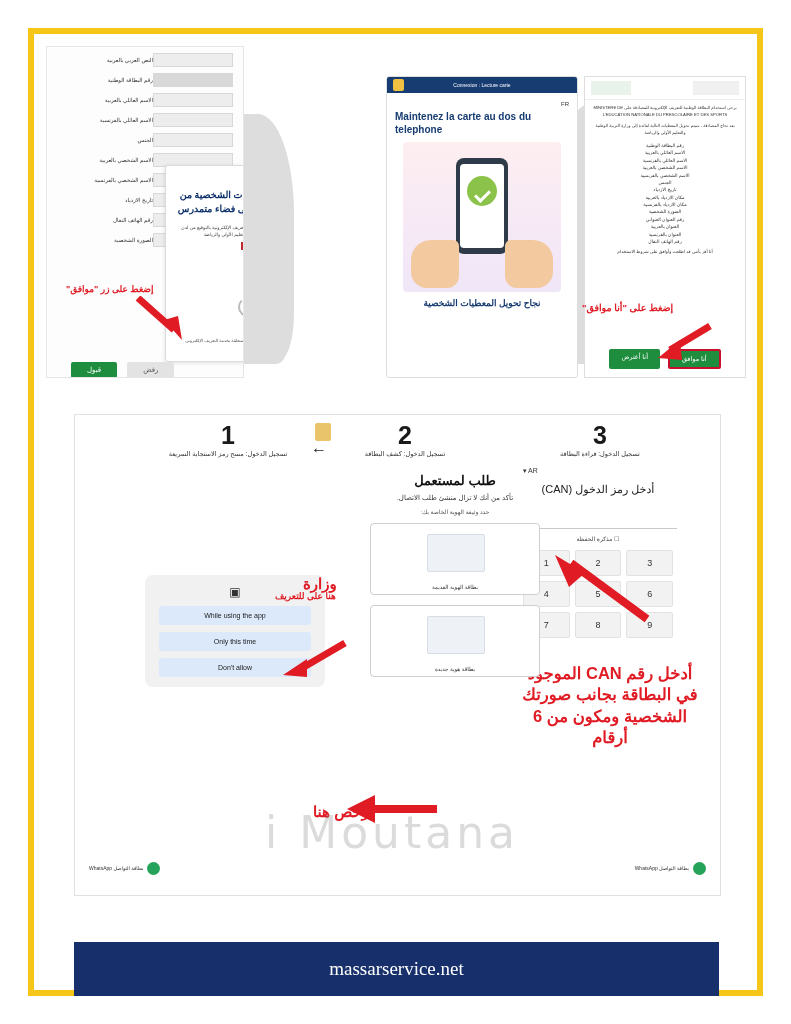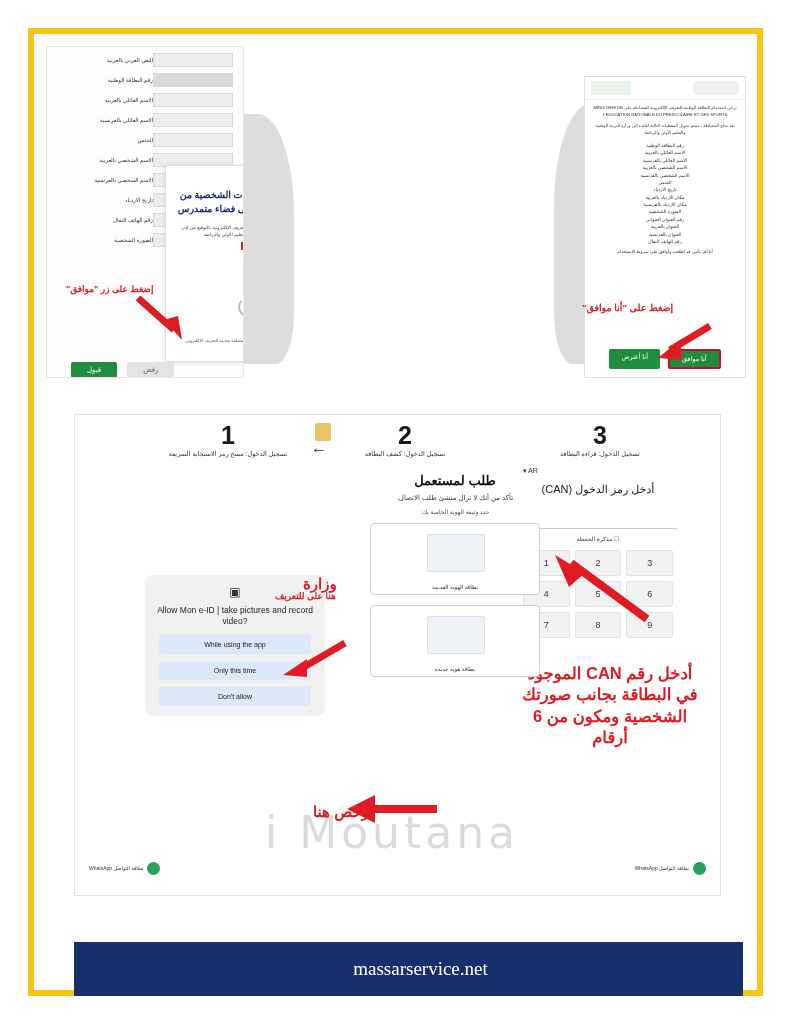--- a/index.html
+++ b/index.html
@@ -102,21 +102,21 @@
   .ann5{position:absolute;left:228px;top:160px;direction:rtl;color:#e01b24;font-size:15px;font-weight:bold;}
   .ann5b{position:absolute;left:200px;top:176px;direction:rtl;color:#e01b24;font-size:9px;font-weight:bold;}
 
   .wmark{position:absolute;left:190px;top:392px;font-size:44px;color:rgba(110,110,110,.25);letter-spacing:4px;font-family:"DejaVu Sans",sans-serif;}
 
   .botbar{position:absolute;left:14px;right:14px;bottom:14px;height:26px;display:flex;justify-content:space-between;align-items:center;}
   .chip{display:flex;align-items:center;gap:4px;direction:rtl;font-size:5px;color:#333;}
   .chip .wa{width:13px;height:13px;background:#25a35a;border-radius:50%;}
 
   
-  .footer{position:absolute;left:40px;top:908px;width:645px;height:54px;background:#17306b;display:flex;align-items:center;justify-content:center;padding-left:24px;}
+  .footer{position:absolute;left:40px;top:908px;width:645px;height:54px;background:#17306b;display:flex;align-items:center;justify-content:center;}
   .footer span{color:#fff;font-size:19px;font-family:"Liberation Serif",serif;}
   .silh{position:absolute;background:#d7d7d7;border-radius:40% 40% 20% 20%;opacity:.85;}
 </style>
 </head>
 <body>
 
 <div class="frame">
 
   <div class="top-row">
 
@@ -183,20 +183,35 @@
       </div>
 
     </div>
 
     <div class="ann1">إضغط على زر "موافق"</div>
     <svg class="arrow1" viewBox="0 0 60 46">
       <path d="M4 2 L40 34" stroke="#e01b24" stroke-width="7" fill="none"></path>
       <path d="M30 24 L48 44 L44 20 Z" fill="#e01b24"></path>
     </svg>
 
+    <div class="panel2">
+      <div class="p2-head">
+        <div class="crest"></div>
+        <div class="lbl">Connexion : Lecture carte</div>
+      </div>
+      <div class="p2-fr">FR</div>
+      <div class="p2-title">Maintenez la carte au dos du telephone</div>
+      <div class="p2-illus">
+        <div class="phone"></div>
+        <div class="check"></div>
+        <div class="hand-l"></div>
+        <div class="hand-r"></div>
+      </div>
+      <div class="p2-foot">نجاح تحويل المعطيات الشخصية</div>
+    </div>
 
     <div class="panel3">
       <div class="p3-head">
         <div class="g1"></div>
         <div class="g2"></div>
       </div>
       <div class="p3-note">يرجى استخدام البطاقة الوطنية للتعريف الإلكترونية للمصادقة على MINISTERE DE L'EDUCATION NATIONALE DU PRESCOLAIRE ET DES SPORTS</div>
       <div class="p3-note">بعد نجاح المصادقة ، سيتم تحويل المعطيات التالية لفائدة إلى وزارة التربية الوطنية والتعليم الأولي والرياضة</div>
       <div class="p3-fields">
         <div>رقم البطاقة الوطنية</div>
@@ -284,21 +299,20 @@
       </div>
     </div>
     <svg style="position:absolute;left:266px;top:374px;width:100px;height:40px;" viewBox="0 0 100 40">
       <path d="M96 20 L26 20" stroke="#e01b24" stroke-width="8" fill="none"></path>
       <path d="M34 6 L6 20 L34 34 Z" fill="#e01b24"></path>
     </svg>
     <div class="ann4">يرخص هنا</div>
 
     <div class="col1">
       <div class="camicon">▣</div>
-      <div class="q">Allow Mon e-ID | take pictures and record video?</div>
       <div class="opt">While using the app</div>
       <div class="opt">Only this time</div>
       <div class="opt">Don't allow</div>
     </div>
     <svg style="position:absolute;left:196px;top:222px;width:80px;height:42px;" viewBox="0 0 80 42">
       <path d="M74 6 L26 34" stroke="#e01b24" stroke-width="7" fill="none"></path>
       <path d="M36 22 L12 38 L36 40 Z" fill="#e01b24"></path>
     </svg>
     <div class="ann5">وزارة</div>
     <div class="ann5b">هنا على للتعريف</div>

